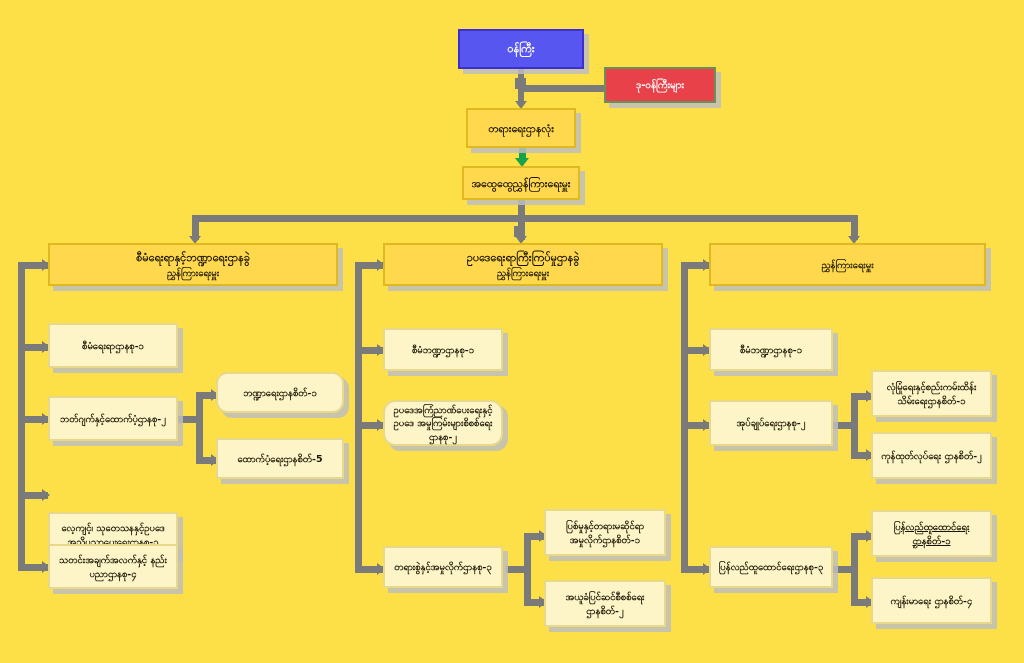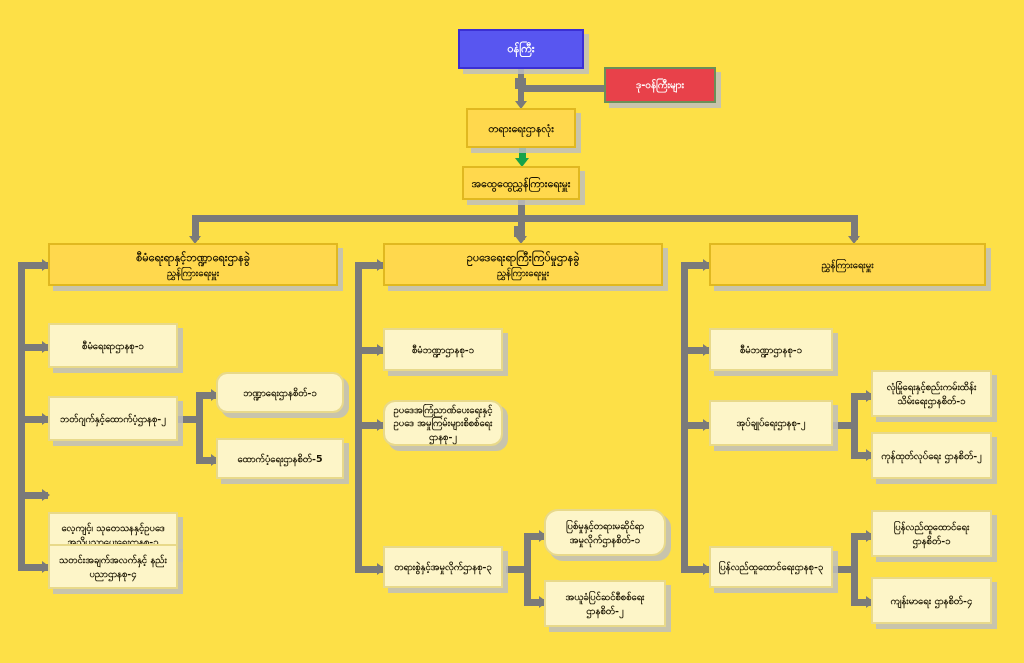--- a/index.html
+++ b/index.html
@@ -266,21 +266,21 @@
   <div class="node n-cream" style="left:383px; top:328px; width:120px; height:43px;">
     <span>စီမံဘဏ္ဍာဌာနစု-၁</span>
   </div>
   <div class="node n-cream" style="left:383px; top:400px; width:120px; height:46px;border-radius:12px;">
     <span>ဥပဒေအကြံညာဏ်ပေးရေးနှင့်ဥပဒေ အမှုကြမ်းများစိစစ်ရေးဌာနစု-၂</span>
   </div>
   <div class="node n-cream" style="left:383px; top:546px; width:120px; height:42px;text-align:center;">
     <span>တရားစွဲနှင့်အမှုလိုက်ဌာနစု-၃</span>
   </div>
 
-  <div class="node n-cream" style="left:544px; top:509px; width:122px; height:47px;border-radius:14px;">
+  <div class="node n-cream" style="left:544px; top:509px; width:122px; height:47px;">
     <span>ပြစ်မှုနှင့်တရားမဆိုင်ရာ အမှုလိုက်ဌာနစိတ်-၁</span>
   </div>
   <div class="node n-cream" style="left:544px; top:580px; width:122px; height:47px;">
     <span>အယူခံပြင်ဆင်စီစစ်ရေး ဌာနစိတ်-၂</span>
   </div>
 
   <div class="node n-cream" style="left:709px; top:328px; width:124px; height:43px;">
     <span>စီမံဘဏ္ဍာဌာနစု-၁</span>
   </div>
   <div class="node n-cream" style="left:709px; top:400px; width:124px; height:46px;">
@@ -290,20 +290,20 @@
     <span>ပြန်လည်ထူထောင်ရေးဌာနစု-၃</span>
   </div>
 
   <div class="node n-cream" style="left:871px; top:370px; width:121px; height:47px;">
     <span>လုံမြုံရေးနှင့်စည်းကမ်းထိန်း သိမ်းရေးဌာနစိတ်-၁</span>
   </div>
   <div class="node n-cream" style="left:871px; top:432px; width:121px; height:47px;">
     <span>ကုန်ထုတ်လုပ်ရေး ဌာနစိတ်-၂</span>
   </div>
 
-  <div class="node n-cream" style="left:871px; top:510px; width:121px; height:47px;">
+  <div class="node n-cream" style="left:871px; top:510px; width:121px; height:47px;text-decoration:underline;">
     <span>ပြန်လည်ထူထောင်ရေး ဌာနစိတ်-၁</span>
   </div>
   <div class="node n-cream" style="left:871px; top:577px; width:121px; height:47px;">
     <span>ကျန်းမာရေး ဌာနစိတ်-၄</span>
   </div>
 
 </div>
 
 </body></html>

